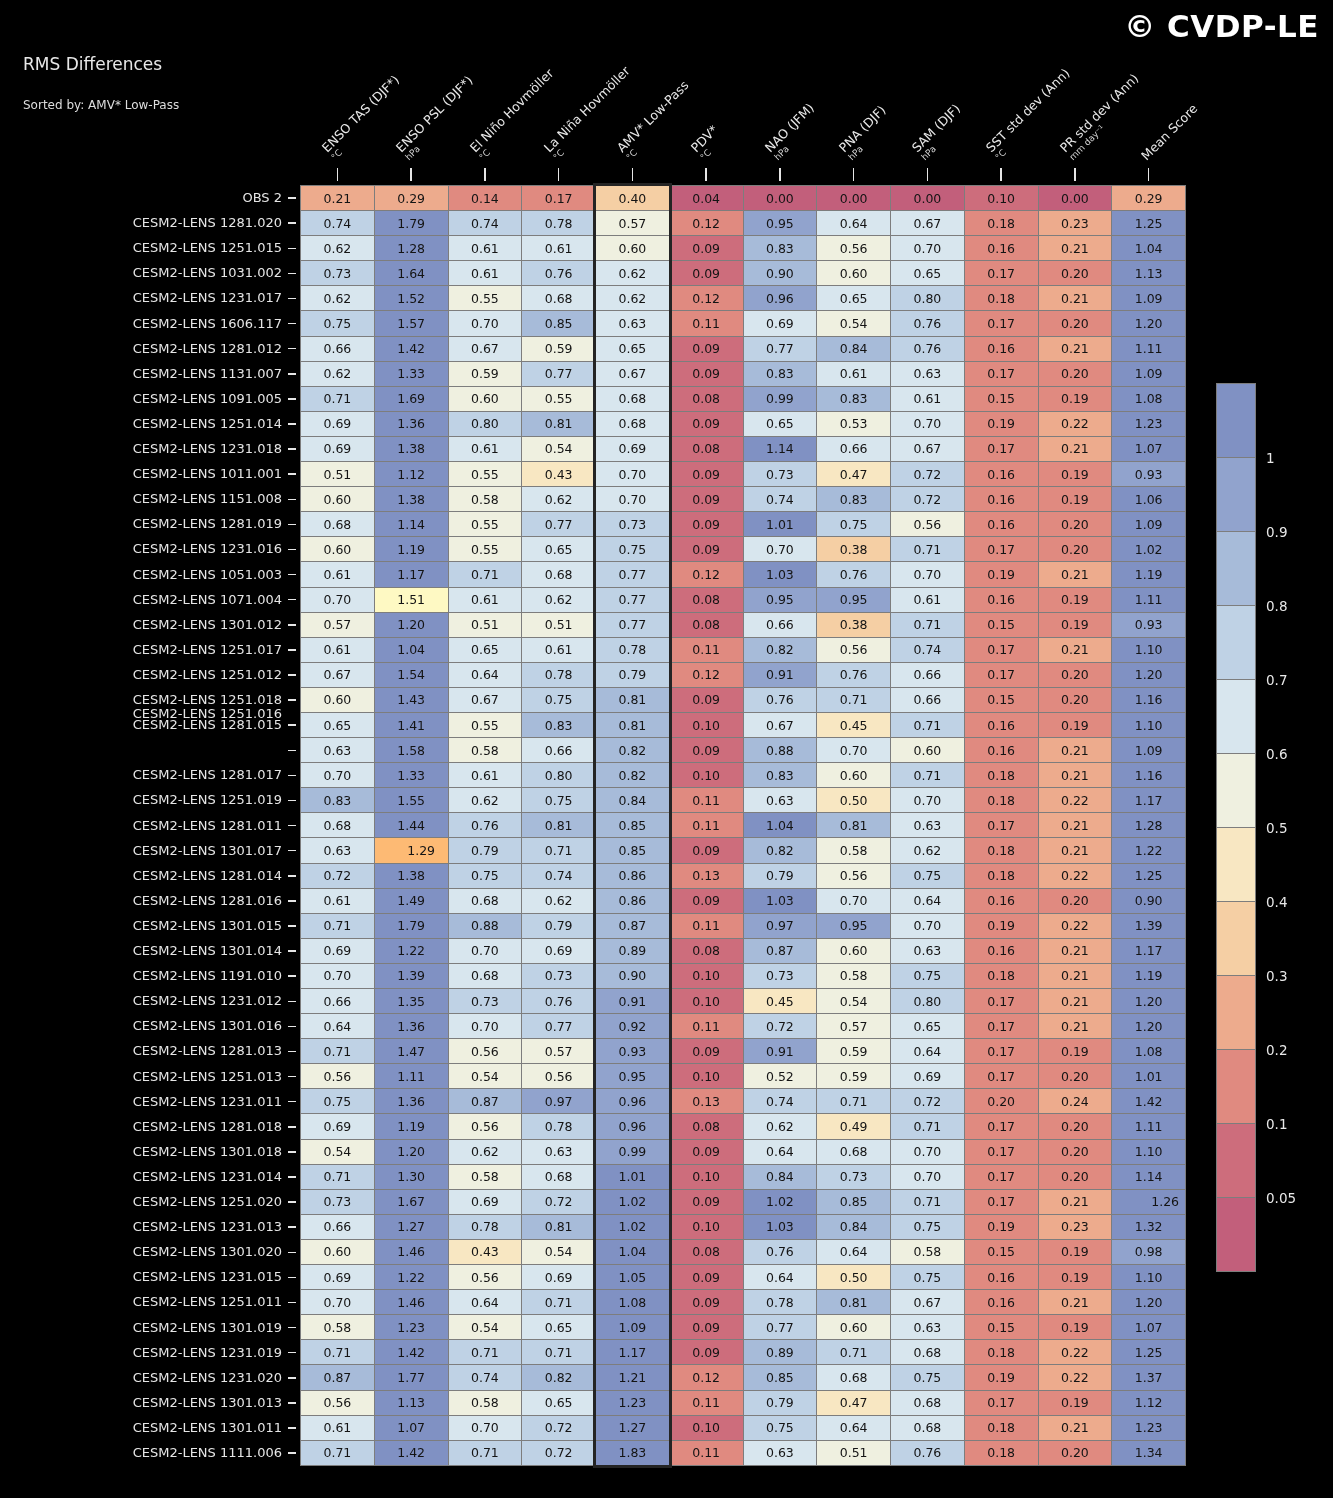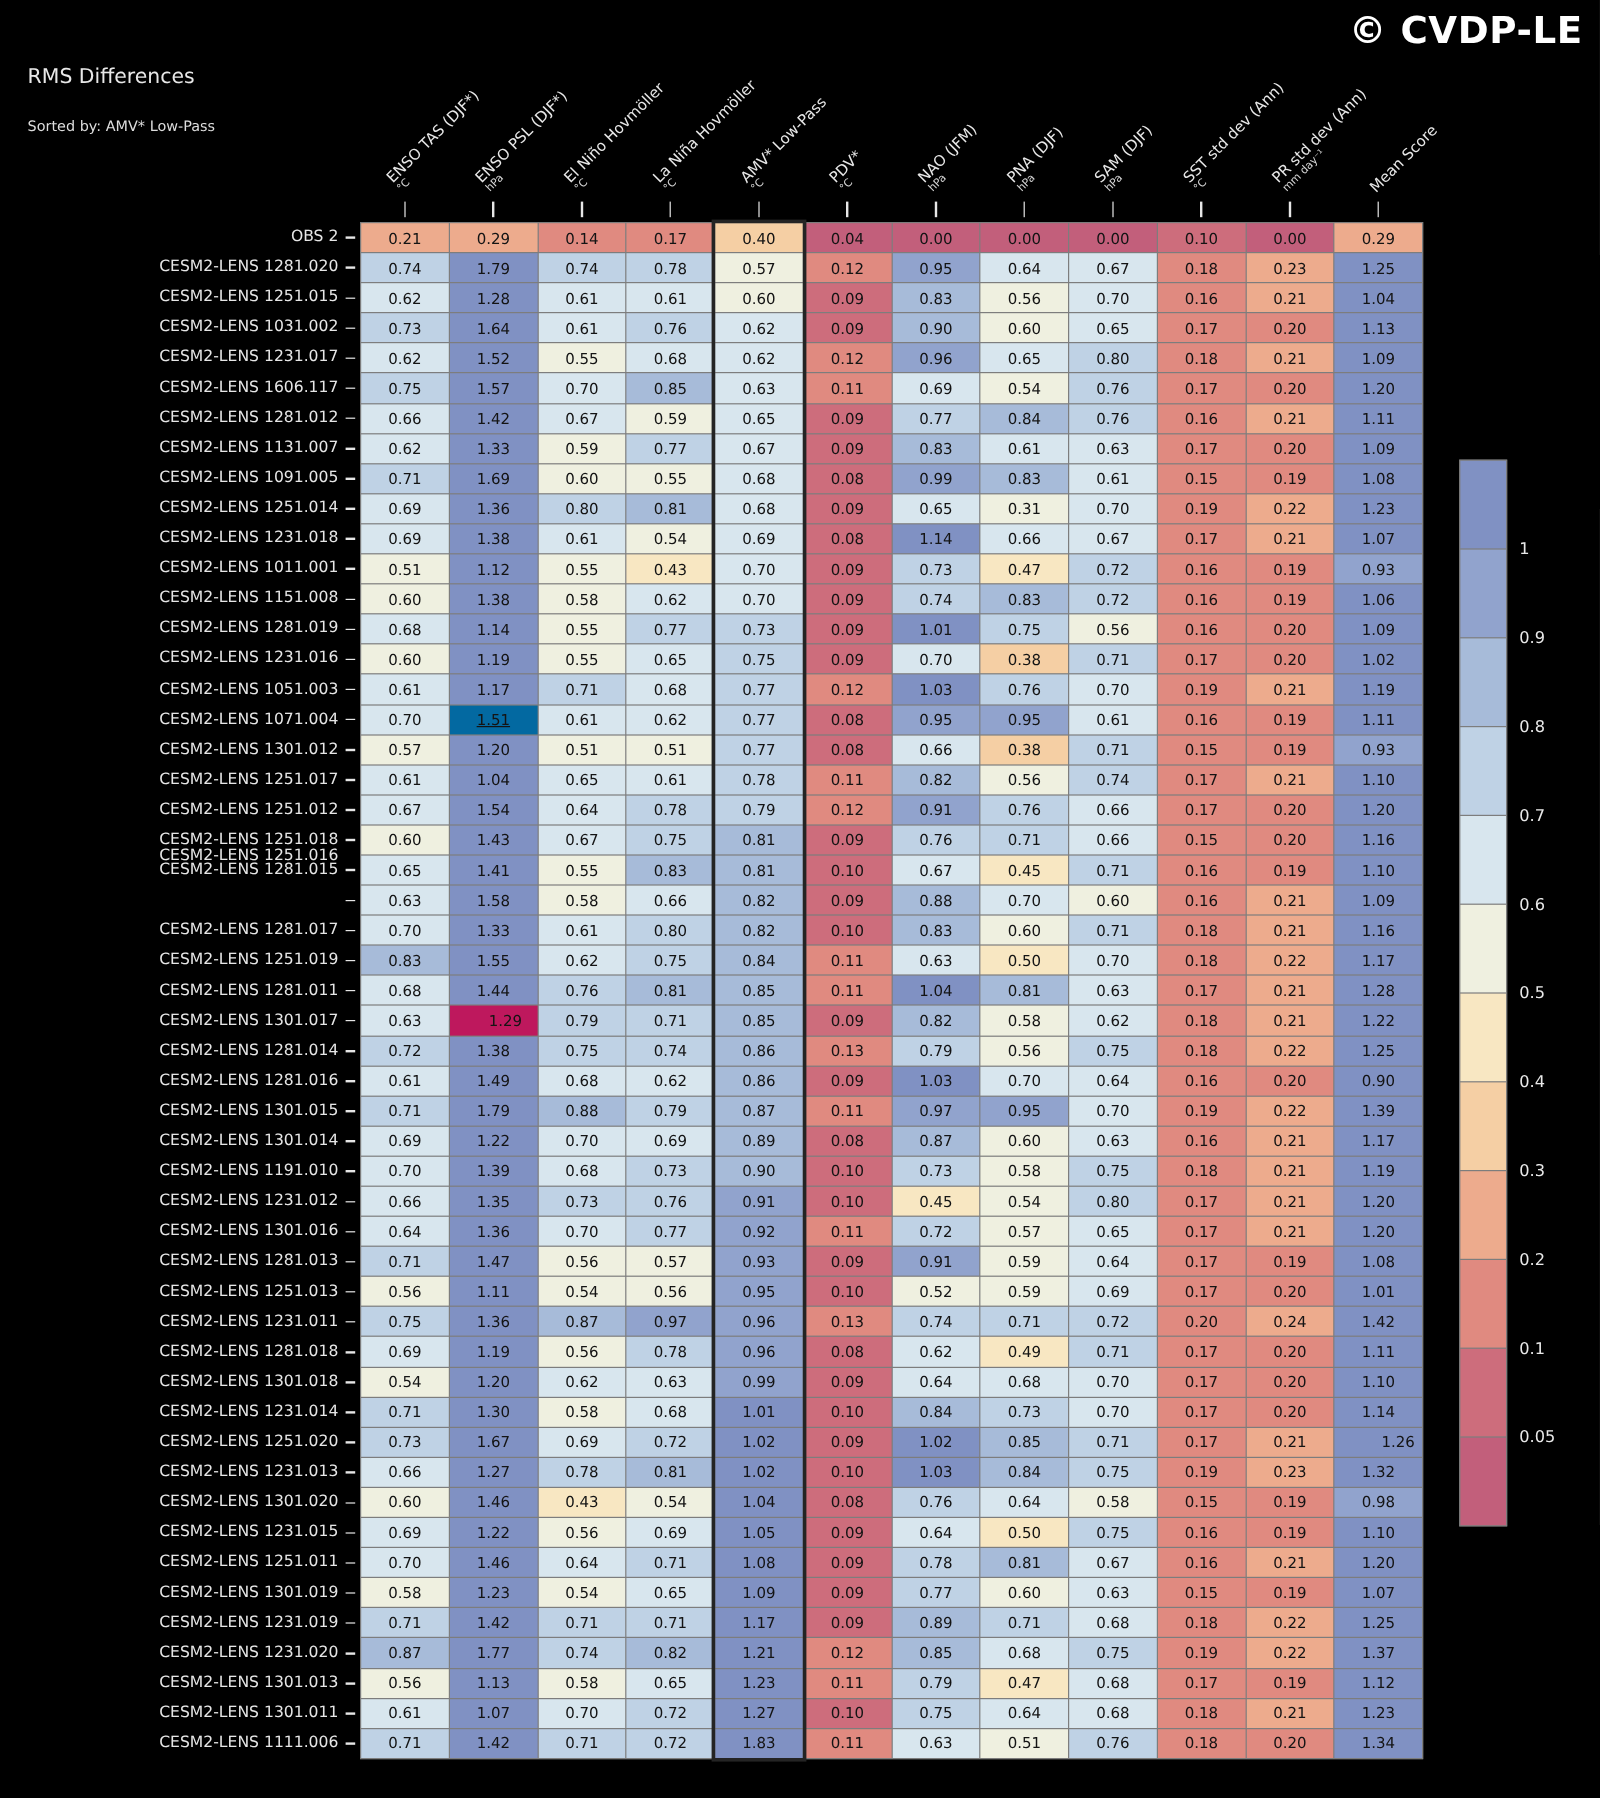--- a/index.html
+++ b/index.html
@@ -146,21 +146,21 @@
       <div class="cell" style="background: rgb(224, 138, 128);">0.15</div>
       <div class="cell" style="background: rgb(224, 138, 128);">0.19</div>
       <div class="cell" style="background: rgb(128, 145, 195);">1.08</div>
       <div class="cell" style="background: rgb(216, 230, 238);">0.69</div>
       <div class="cell" style="background: rgb(128, 145, 195);">1.36</div>
       <div class="cell" style="background: rgb(191, 210, 229);">0.80</div>
       <div class="cell" style="background: rgb(167, 187, 217);">0.81</div>
       <div class="cell" style="background: rgb(216, 230, 238);">0.68</div>
       <div class="cell" style="background: rgb(205, 109, 124);">0.09</div>
       <div class="cell" style="background: rgb(216, 230, 238);">0.65</div>
-      <div class="cell" style="background: rgb(239, 240, 224);">0.31</div>
+      <div class="cell" style="background: rgb(239, 240, 224);">0.53</div>
       <div class="cell" style="background: rgb(216, 230, 238);">0.70</div>
       <div class="cell" style="background: rgb(224, 138, 128);">0.19</div>
       <div class="cell" style="background: rgb(237, 171, 141);">0.22</div>
       <div class="cell" style="background: rgb(128, 145, 195);">1.23</div>
       <div class="cell" style="background: rgb(216, 230, 238);">0.69</div>
       <div class="cell" style="background: rgb(128, 145, 195);">1.38</div>
       <div class="cell" style="background: rgb(216, 230, 238);">0.61</div>
       <div class="cell" style="background: rgb(239, 240, 224);">0.54</div>
       <div class="cell" style="background: rgb(216, 230, 238);">0.69</div>
       <div class="cell" style="background: rgb(205, 109, 124);">0.08</div>
@@ -224,21 +224,21 @@
       <div class="cell" style="background: rgb(216, 230, 238);">0.68</div>
       <div class="cell" style="background: rgb(191, 210, 229);">0.77</div>
       <div class="cell" style="background: rgb(224, 138, 128);">0.12</div>
       <div class="cell" style="background: rgb(128, 145, 195);">1.03</div>
       <div class="cell" style="background: rgb(191, 210, 229);">0.76</div>
       <div class="cell" style="background: rgb(216, 230, 238);">0.70</div>
       <div class="cell" style="background: rgb(224, 138, 128);">0.19</div>
       <div class="cell" style="background: rgb(237, 171, 141);">0.21</div>
       <div class="cell" style="background: rgb(128, 145, 195);">1.19</div>
       <div class="cell" style="background: rgb(216, 230, 238);">0.70</div>
-      <div class="cell" style="background: #0369a1; text-decoration: underline;">1.51</div>
+      <div class="cell" style="background: #fef9c3;">1.51</div>
       <div class="cell" style="background: rgb(216, 230, 238);">0.61</div>
       <div class="cell" style="background: rgb(216, 230, 238);">0.62</div>
       <div class="cell" style="background: rgb(191, 210, 229);">0.77</div>
       <div class="cell" style="background: rgb(205, 109, 124);">0.08</div>
       <div class="cell" style="background: rgb(145, 163, 205);">0.95</div>
       <div class="cell" style="background: rgb(145, 163, 205);">0.95</div>
       <div class="cell" style="background: rgb(216, 230, 238);">0.61</div>
       <div class="cell" style="background: rgb(224, 138, 128);">0.16</div>
       <div class="cell" style="background: rgb(224, 138, 128);">0.19</div>
       <div class="cell" style="background: rgb(128, 145, 195);">1.11</div>
@@ -344,21 +344,21 @@
       <div class="cell" style="background: rgb(167, 187, 217);">0.81</div>
       <div class="cell" style="background: rgb(167, 187, 217);">0.85</div>
       <div class="cell" style="background: rgb(224, 138, 128);">0.11</div>
       <div class="cell" style="background: rgb(128, 145, 195);">1.04</div>
       <div class="cell" style="background: rgb(167, 187, 217);">0.81</div>
       <div class="cell" style="background: rgb(216, 230, 238);">0.63</div>
       <div class="cell" style="background: rgb(224, 138, 128);">0.17</div>
       <div class="cell" style="background: rgb(237, 171, 141);">0.21</div>
       <div class="cell" style="background: rgb(128, 145, 195);">1.28</div>
       <div class="cell" style="background: rgb(216, 230, 238);">0.63</div>
-      <div class="cell" style="background: #be185d; padding-left: 20px;">1.29</div>
+      <div class="cell" style="background: #fdba74; padding-left: 20px;">1.29</div>
       <div class="cell" style="background: rgb(191, 210, 229);">0.79</div>
       <div class="cell" style="background: rgb(191, 210, 229);">0.71</div>
       <div class="cell" style="background: rgb(167, 187, 217);">0.85</div>
       <div class="cell" style="background: rgb(205, 109, 124);">0.09</div>
       <div class="cell" style="background: rgb(167, 187, 217);">0.82</div>
       <div class="cell" style="background: rgb(239, 240, 224);">0.58</div>
       <div class="cell" style="background: rgb(216, 230, 238);">0.62</div>
       <div class="cell" style="background: rgb(224, 138, 128);">0.18</div>
       <div class="cell" style="background: rgb(237, 171, 141);">0.21</div>
       <div class="cell" style="background: rgb(128, 145, 195);">1.22</div>

